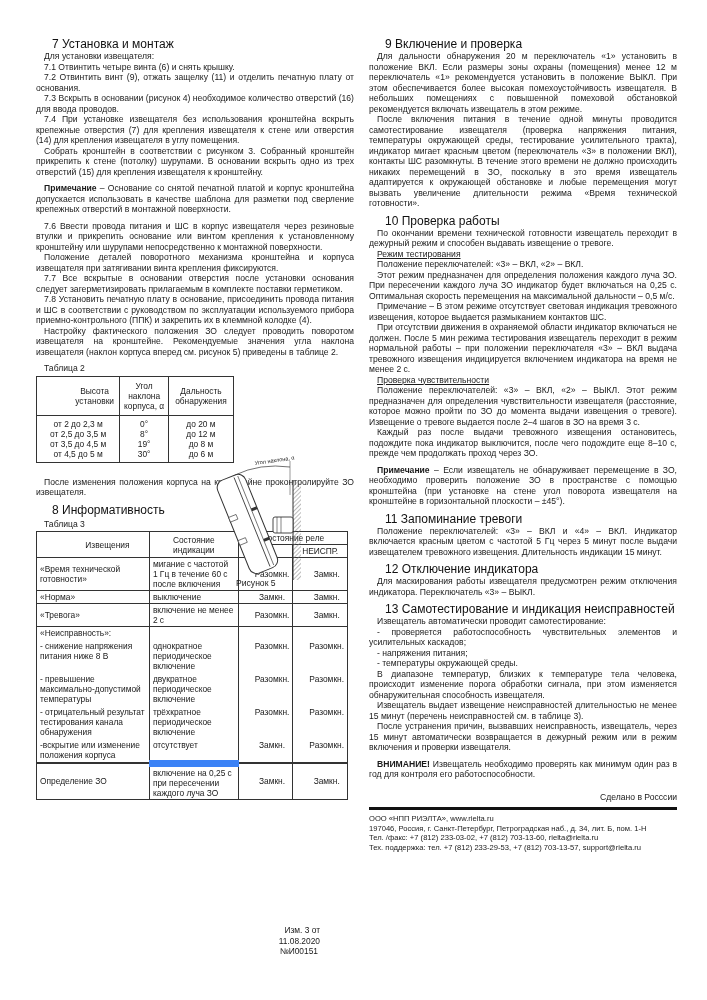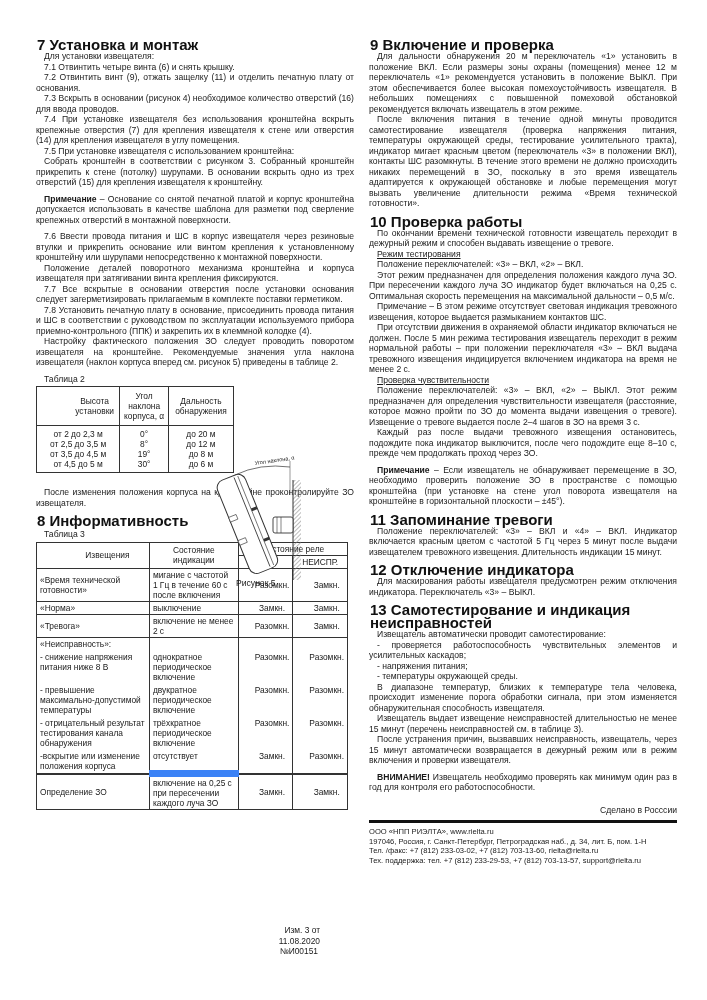--- a/index.html
+++ b/index.html
@@ -1,21 +1,21 @@
 <!DOCTYPE html>
 <html><head>
 <meta charset="utf-8">
 <style>
   html, body { margin:0; padding:0; background:#ffffff; }
   body { width:707px; height:1000px; position:relative; overflow:hidden;
          font-family:"Liberation Sans", sans-serif; color:#1a1a1a; font-size:8.6px; line-height:10.5px; }
   .col { position:absolute; top:38px; }
   #left { left:36px; width:318px; }
   #right { left:369px; width:308px; }
-  h2 { font-size:15px; font-weight:bold; margin:0 0 0 1px; line-height:13px; color:#111; }
+  h2 { font-size:12px; font-weight:normal; margin:0 0 0 16px; line-height:13px; color:#111; }
   p { margin:0; text-align:justify; text-indent:8px; }
   .gap { height:6px; }
   .u { text-decoration:underline; }
   b.k { font-weight:bold; }
   .caption { margin:6px 0 2px 8px; }
   table { border-collapse:collapse; font-size:8.4px; line-height:10px; }
   table td, table th { border:1px solid #333; font-weight:normal; padding:1px 3px; vertical-align:middle; }
   #t2 { width:198px; }
   #t2 td, #t2 th { text-align:center; }
   #t2 .data td { padding:3px 2px; vertical-align:top; }
@@ -33,21 +33,20 @@
 </head>
 <body>
 
 <div id="left" class="col">
   <h2>7 Установка и монтаж</h2>
   <p>Для установки извещателя:</p>
   <p>7.1 Отвинтить четыре винта (6) и снять крышку.</p>
   <p>7.2 Отвинтить винт (9), отжать защелку (11) и отделить печатную плату от основания.</p>
   <p>7.3 Вскрыть в основании (рисунок 4) необходимое количество отверстий (16) для ввода проводов.</p>
   <p>7.4 При установке извещателя без использования кронштейна вскрыть крепежные отверстия (7) для крепления извещателя к стене или отверстия (14) для крепления извещателя в углу помещения.</p>
-  <p>7.5 При установке извещателя с использованием кронштейна:</p>
   <p>Собрать кронштейн в соответствии с рисунком 3. Собранный кронштейн прикрепить к стене (потолку) шурупами. В основании вскрыть одно из трех отверстий (15) для крепления извещателя к кронштейну.</p>
   <div class="gap"></div>
   <p><b class="k">Примечание</b><span> – Основание со снятой печатной платой и корпус кронштейна допускается использовать в качестве шаблона для разметки под сверление крепежных отверстий в монтажной поверхности.</span></p>
   <div class="gap"></div>
   <p>7.6 Ввести провода питания и ШС в корпус извещателя через резиновые втулки и прикрепить основание или винтом крепления к установленному кронштейну или шурупами непосредственно к монтажной поверхности.</p>
   <p>Положение деталей поворотного механизма кронштейна и корпуса извещателя при затягивании винта крепления фиксируются.</p>
   <p>7.7 Все вскрытые в основании отверстия после установки основания следует загерметизировать прилагаемым в комплекте поставки герметиком.</p>
   <p>7.8 Установить печатную плату в основание, присоединить провода питания и ШС в соответствии с руководством по эксплуатации используемого прибора приемно-контрольного (ППК) и закрепить их в клеммной колодке (4).</p>
   <p>Настройку фактического положения ЗО следует проводить поворотом извещателя на кронштейне. Рекомендуемые значения угла наклона извещателя (наклон корпуса вперед см. рисунок 5) приведены в таблице 2.</p>
 

